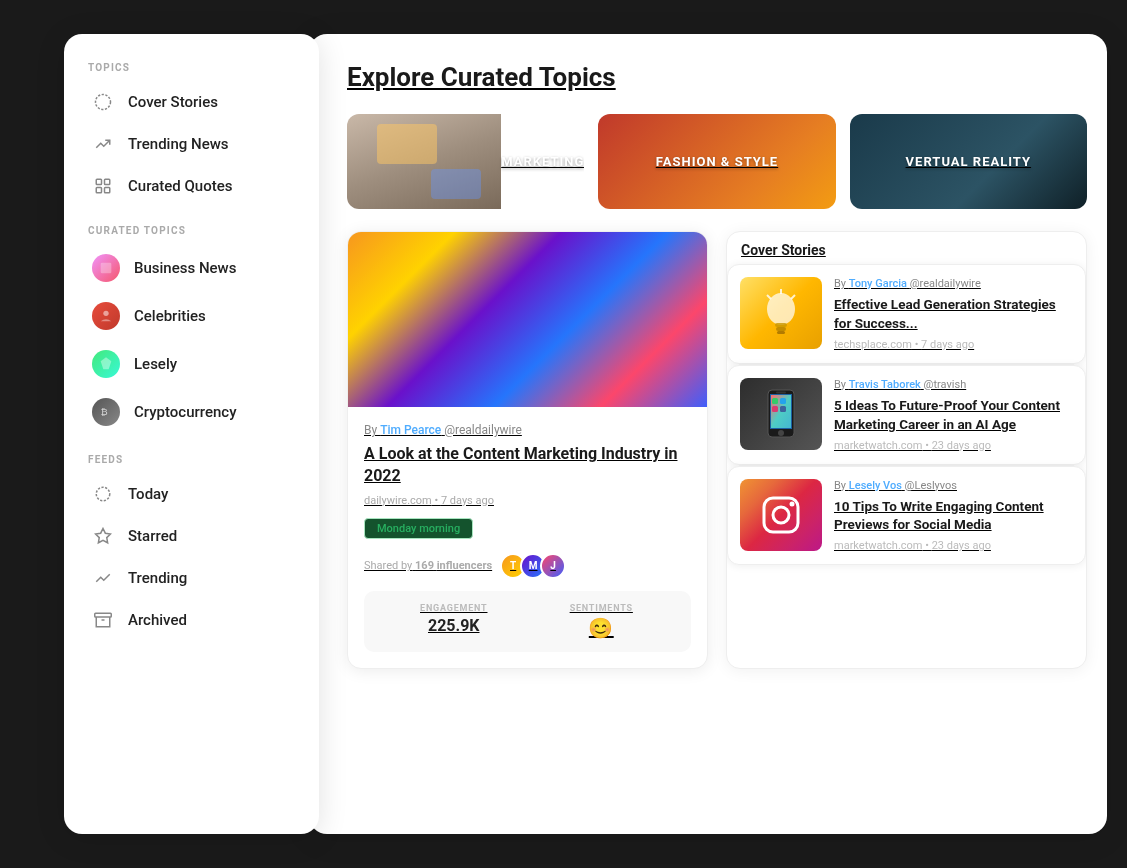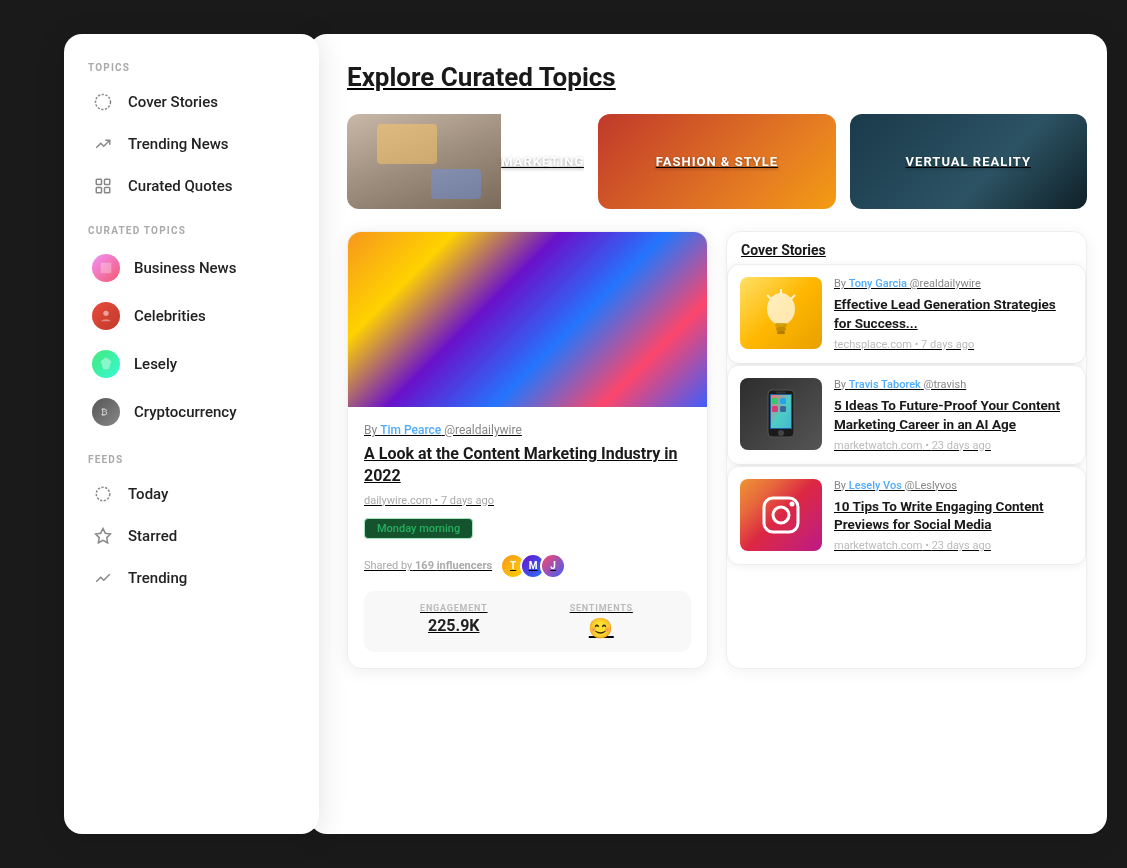--- a/index.html
+++ b/index.html
@@ -487,20 +487,30 @@
 
       <div class="sidebar-item">
         <div class="sidebar-icon">
           <svg viewBox="0 0 24 24" fill="none" stroke="currentColor" stroke-width="2">
             <polyline points="3 17 9 11 13 15 21 7"></polyline>
           </svg>
         </div>
         <span class="sidebar-item-label">Trending</span>
       </div>
 
+      <div class="sidebar-item">
+        <div class="sidebar-icon">
+          <svg viewBox="0 0 24 24" fill="none" stroke="currentColor" stroke-width="2">
+            <polyline points="21 8 21 21 3 21 3 8"></polyline>
+            <rect x="1" y="3" width="22" height="5" rx="1"></rect>
+            <line x1="10" y1="12" x2="14" y2="12"></line>
+          </svg>
+        </div>
+        <span class="sidebar-item-label">Archived</span>
+      </div>
     </div>
   </div>
 
   <div class="main-content">
     <h1 class="main-title">Explore Curated Topics</h1>
 
     <div class="hero-cards">
       <div class="hero-card">
         <div class="marketing-scene"></div>
         <span class="hero-card-label">MARKETING</span>

